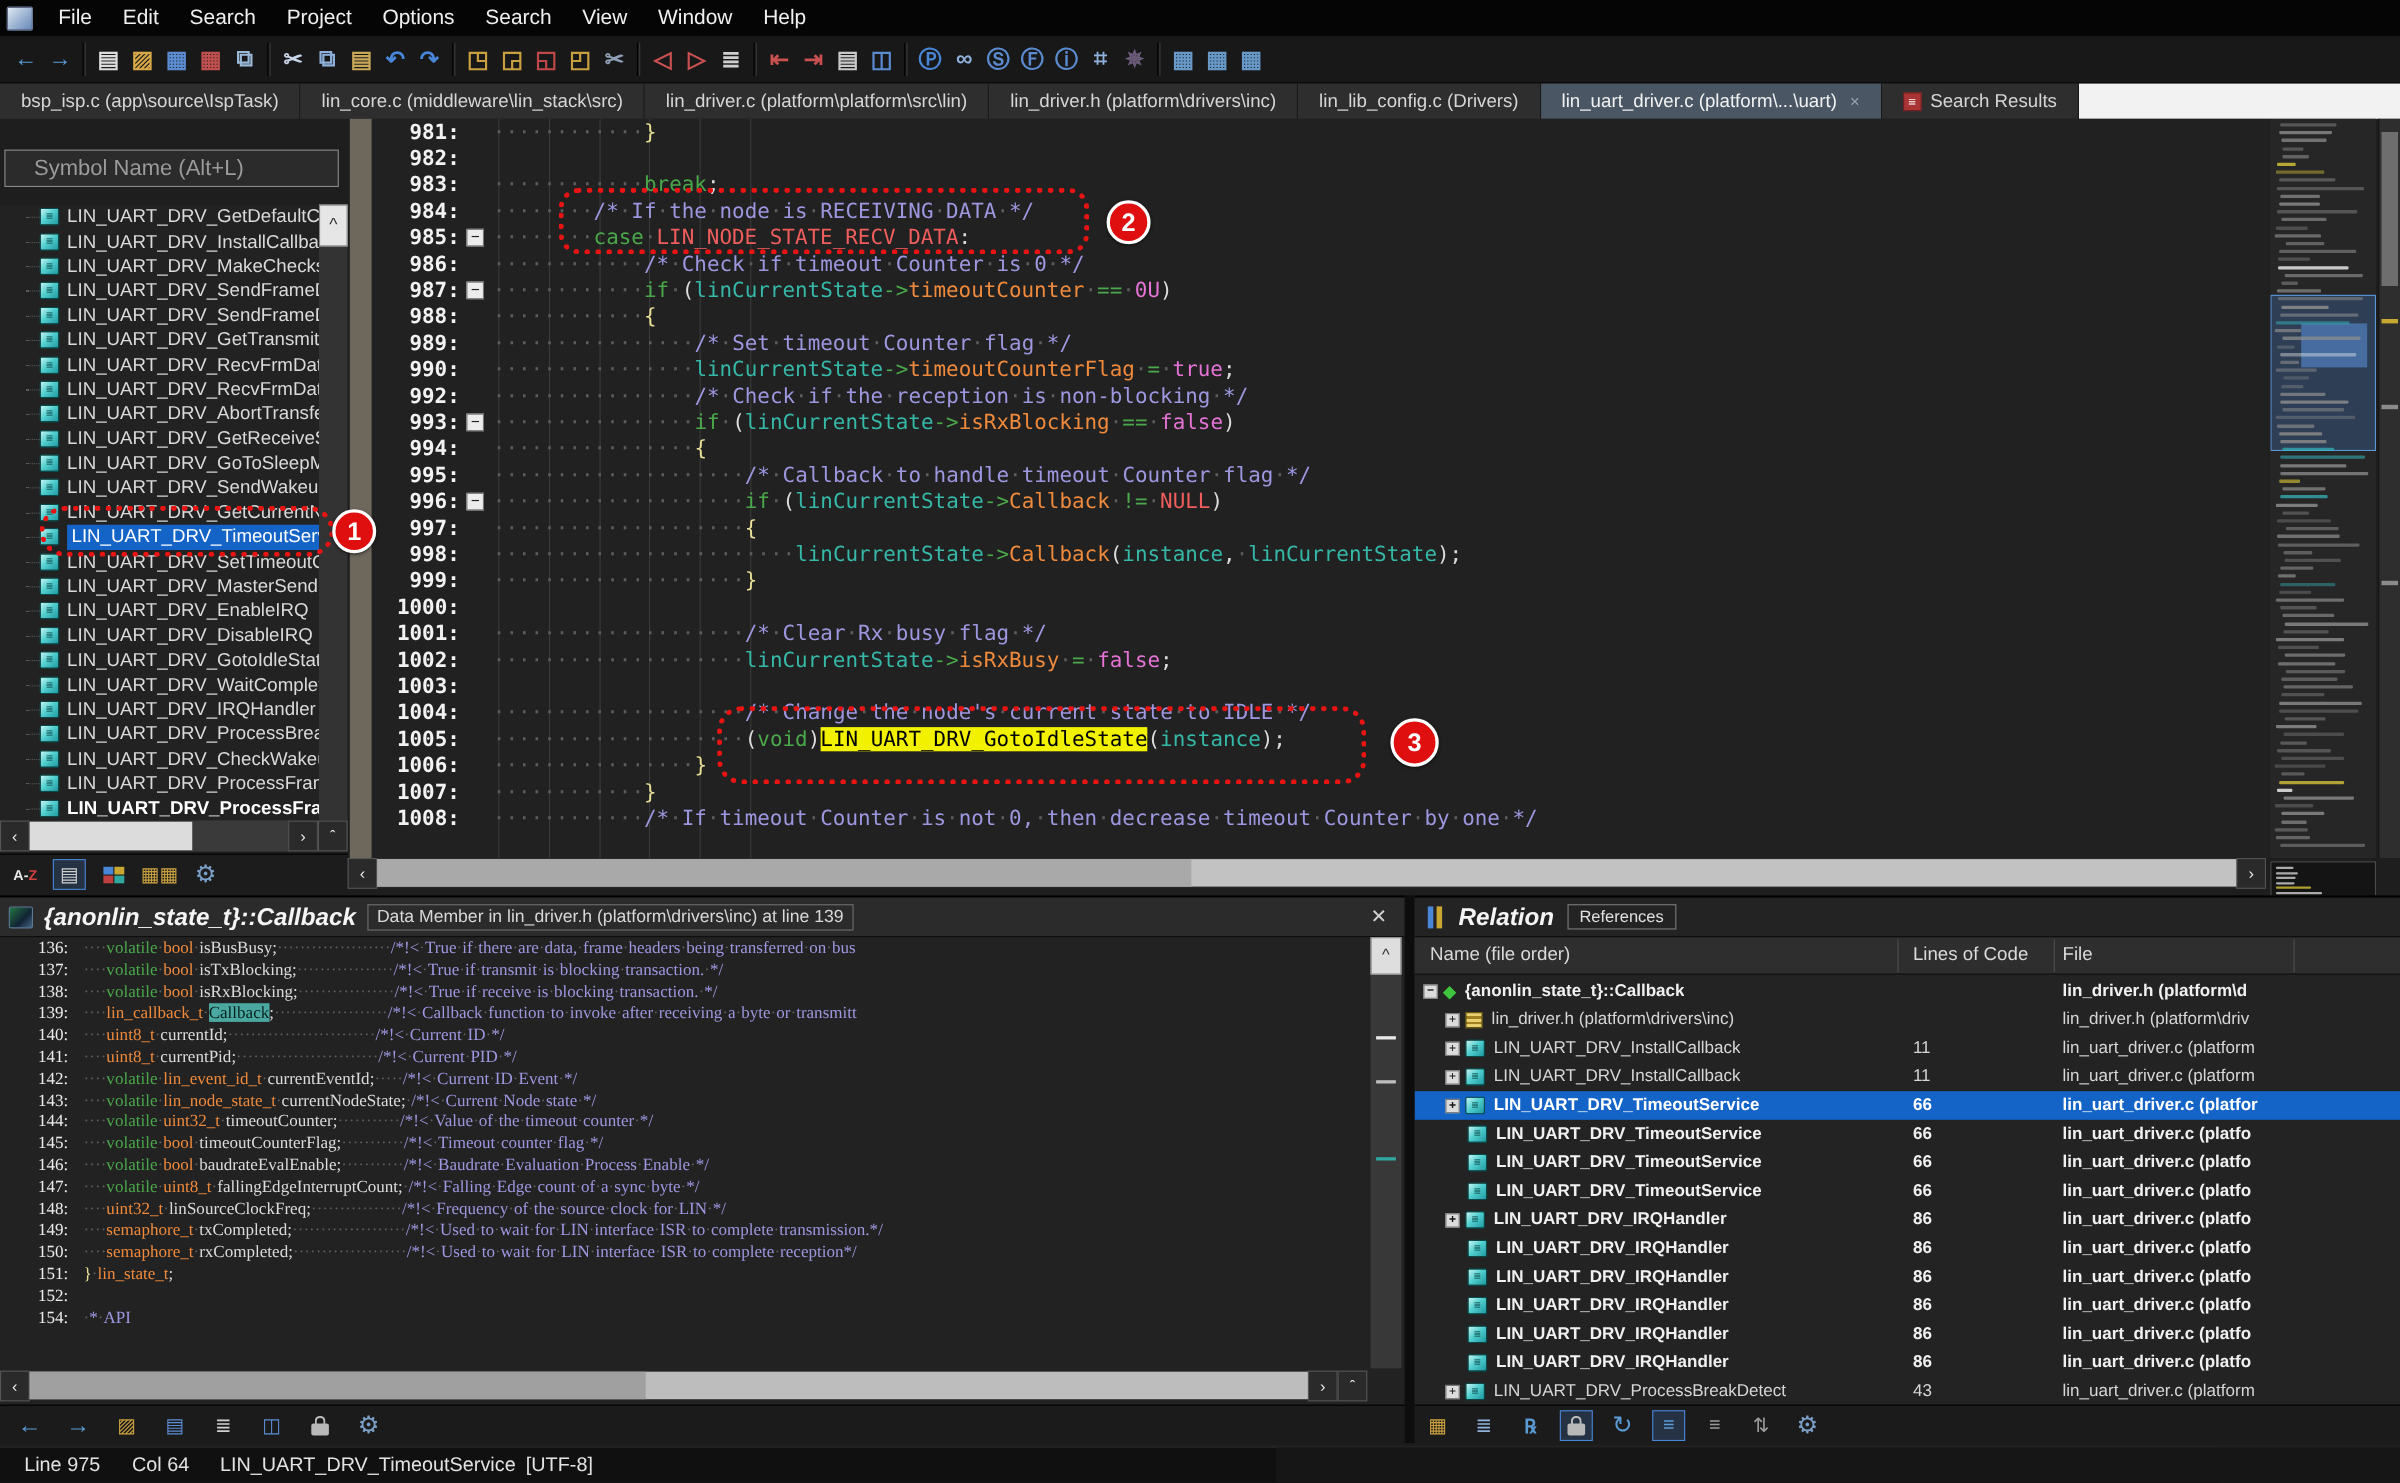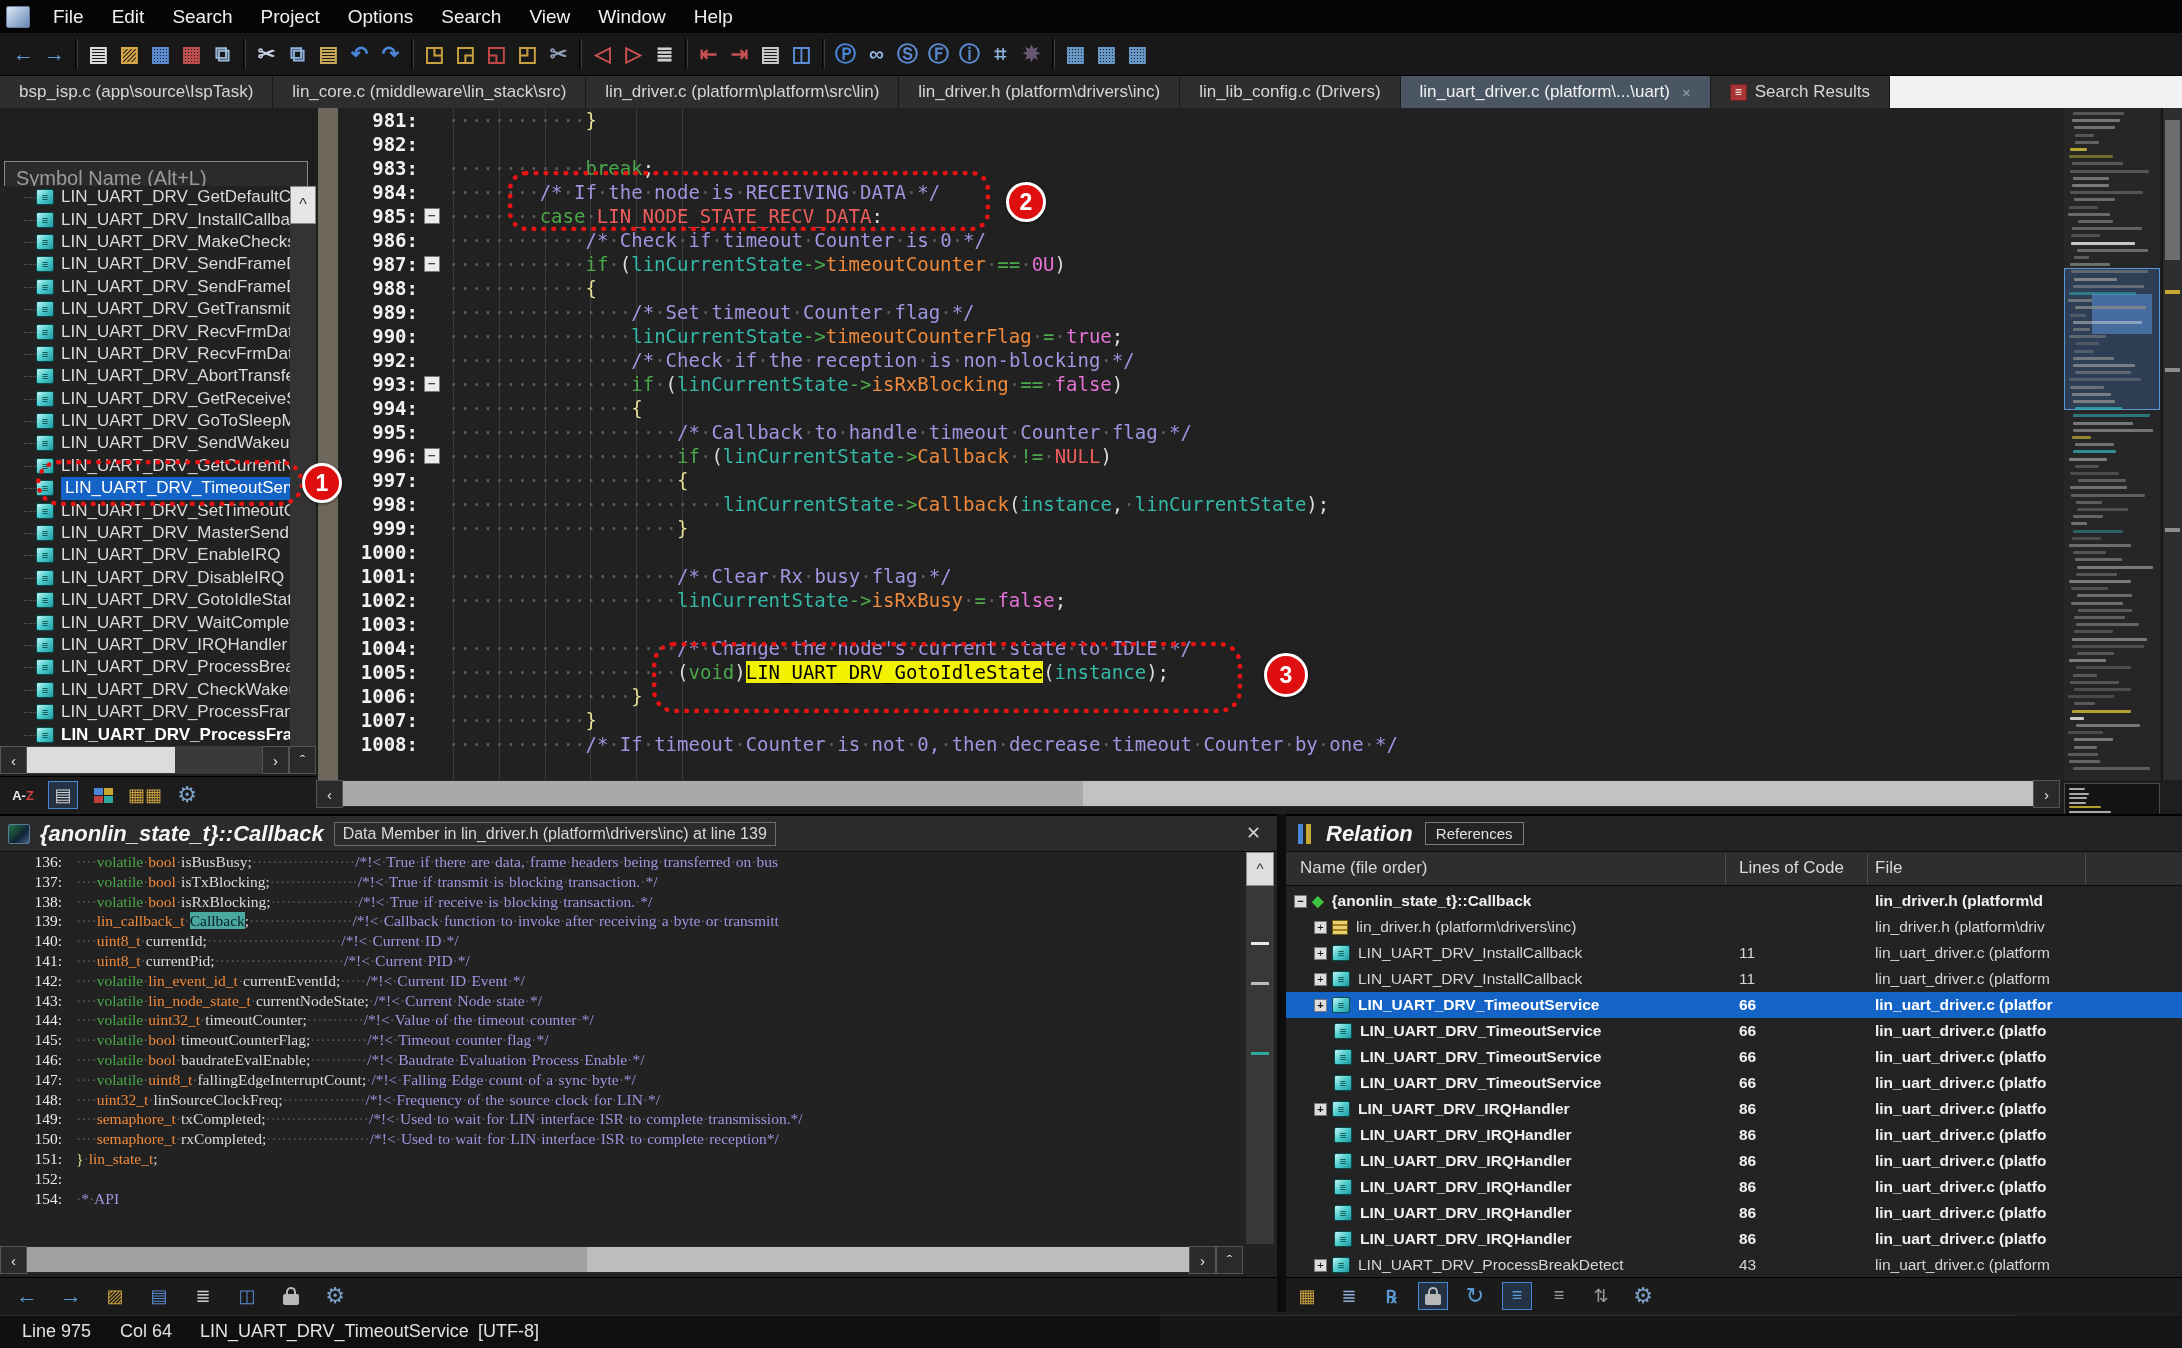--- a/index.html
+++ b/index.html
@@ -28,22 +28,22 @@
     color:#d6d6d6; background:#2e2e2e; border-right:1px solid #191919; white-space:nowrap; }
   .tab.active { background:#4a5664; color:#f2f2f2; }
   .tab .close-x { color:#9aa4ae; font-size:15px; margin-left:4px; }
   .tab-icon { width:17px; height:17px; background:#a83434; border:1px solid #702020; color:#fff;
     font-size:12px; display:flex; align-items:center; justify-content:center; }
   #tab-filler { flex:1; background:#f2f2f2; }
 
   
   #sb-title { left:0; top:108px; width:316px; height:39px; background:#2b2b2b; color:#f5f5f5;
     font-size:26px; font-weight:bold; font-style:italic; padding:4px 0 0 10px; border-bottom:1px solid #111; }
-  #sb-search { left:4px; top:161px; width:304px; height:34px; background:#2b2b2b;
-    border:1px solid #8a8a8a; color:#9b9b9b; font-size:20px; padding-left:11px;
+  #sb-search { left:4px; top:136px; width:304px; height:34px; background:#2b2b2b;
+    border:1px solid #8a8a8a; color:#9b9b9b; font-size:20px; padding-left:26px;
     display:flex; align-items:center; }
   #sb-list { left:0; top:186px; width:290px; height:560px; background:#222; overflow:hidden; }
   .sb-item { height:22.4px; display:flex; align-items:center; position:relative; padding-left:36px; }
   .sb-tree { position:absolute; left:24px; top:50%; width:12px; border-top:1px dotted #5a5a5a; }
   .sym-icon { width:18px; height:16px; border:1px solid #084a4a; border-radius:2px;
     background:linear-gradient(135deg,#c8f4f4 0%,#52cfcf 45%,#1f9aa2 100%);
     color:#063838; font-size:11px; font-weight:bold; display:flex; align-items:center;
     justify-content:center; flex:none; }
   .sb-label { color:#dadada; font-size:17px; margin-left:7px; white-space:nowrap; }
   .sb-item.sel .sb-label { background:#1464c8; color:#fff; padding:1px 4px 2px 4px; }

